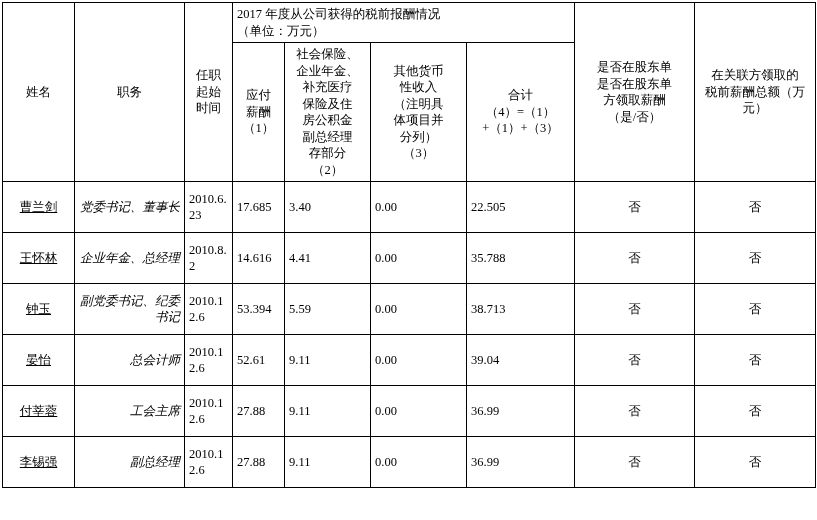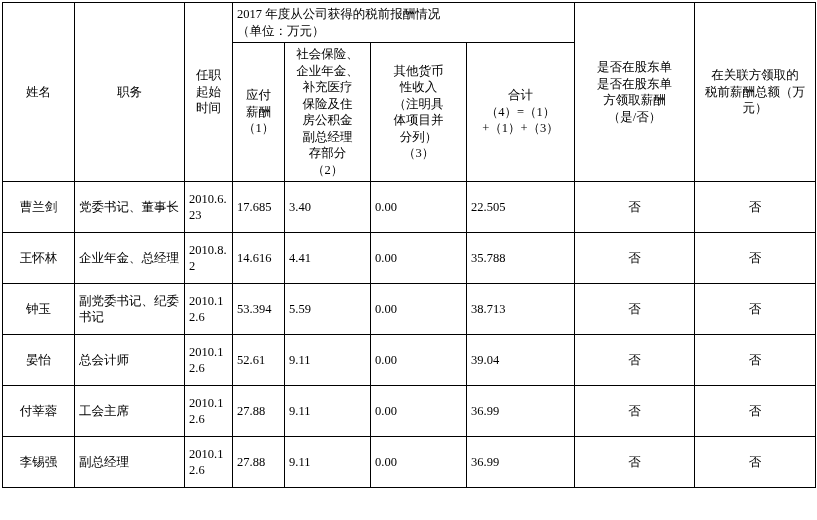--- a/index.html
+++ b/index.html
@@ -56,24 +56,26 @@
     font-size: 12.5px;
     line-height: 1.4;
     padding: 5px 3px;
   }
   td.body-cell {
     font-size: 12.5px;
     height: 44px;
   }
   td.c-name {
     text-align: center;
+    text-decoration: underline;
   }
   td.c-title {
-    text-align: left;
+    text-align: right;
     padding-left: 6px;
+    font-style: italic;
   }
   td.c-num {
     text-align: left;
     padding-left: 5px;
   }
   td.c-center {
     text-align: center;
   }
   .small-wrap {
     word-break: break-all;

